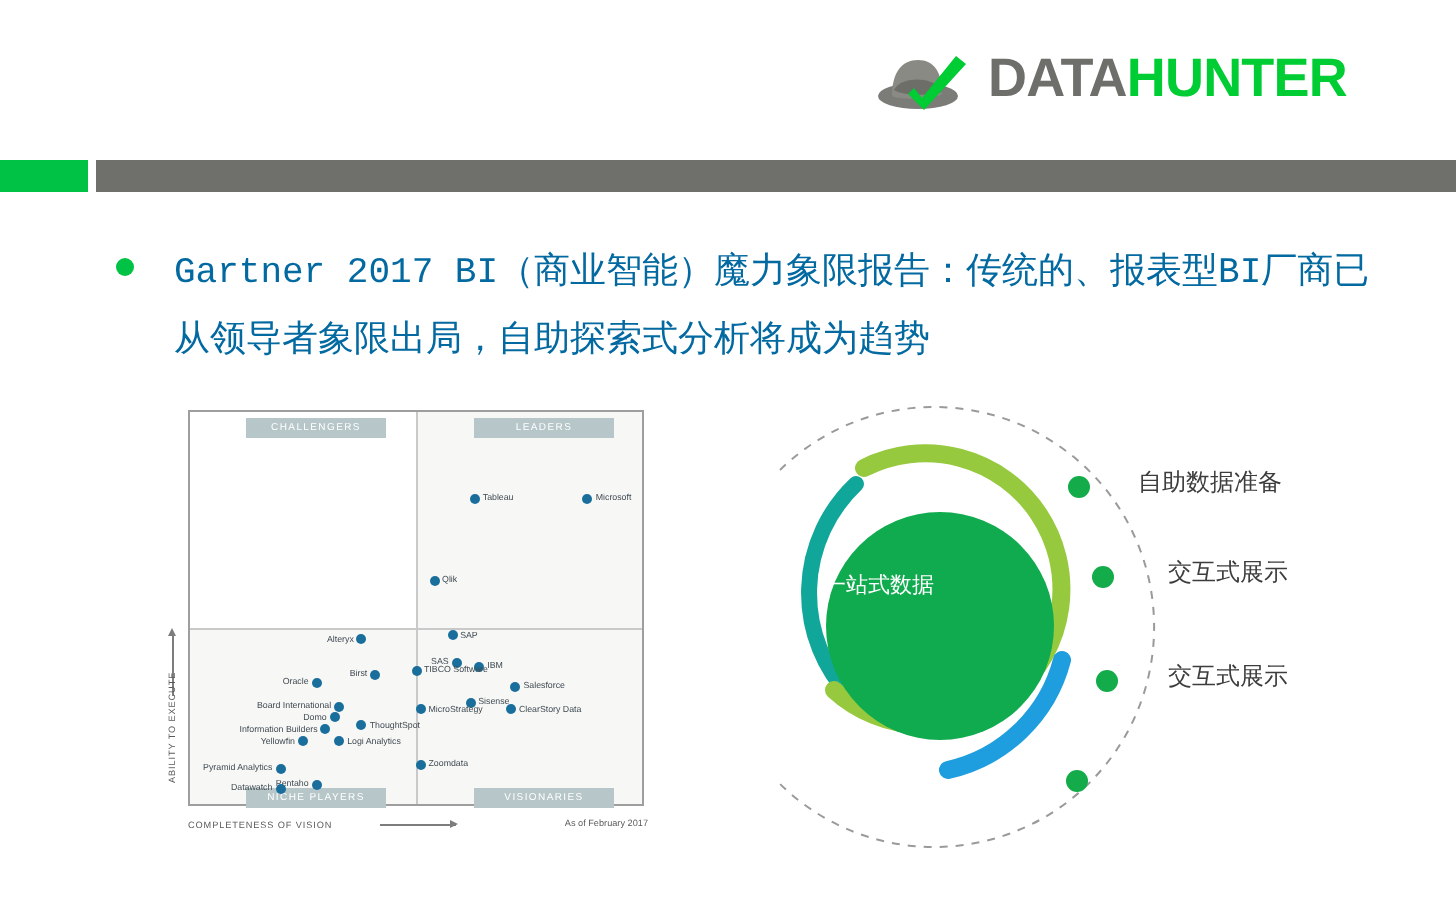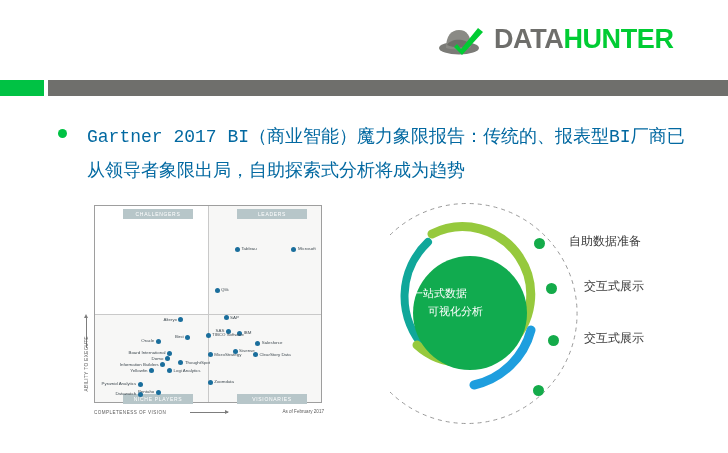--- a/index.html
+++ b/index.html
@@ -199,21 +199,20 @@
 
     <path d="M 80 34 A 68 68 0 1 1 65 145" fill="none" stroke="#96c93d" stroke-width="9" stroke-linecap="round"></path>
 
     <path d="M 179 130 A 76 76 0 0 1 122 185" fill="none" stroke="#1e9ede" stroke-width="9" stroke-linecap="round"></path>
 
     <circle cx="118" cy="113" r="57" fill="#11ab4f"></circle>
   </svg>
 
   <div id="center-text">
     <div>一站式数据</div>
-    <div id="center-line2">可视化分析</div>
   </div>
 
   <div class="node-dot" style="left:182px;top:38px;"></div>
   <div class="node-dot" style="left:194px;top:83px;"></div>
   <div class="node-dot" style="left:196px;top:135px;"></div>
   <div class="node-dot" style="left:181px;top:185px;"></div>
 
   <div class="node-label" style="left:217px;top:33px;">自助数据准备</div>
   <div class="node-label" style="left:232px;top:78px;">交互式展示</div>
   <div class="node-label" style="left:232px;top:130px;text-align:center;">交互式展示</div>

